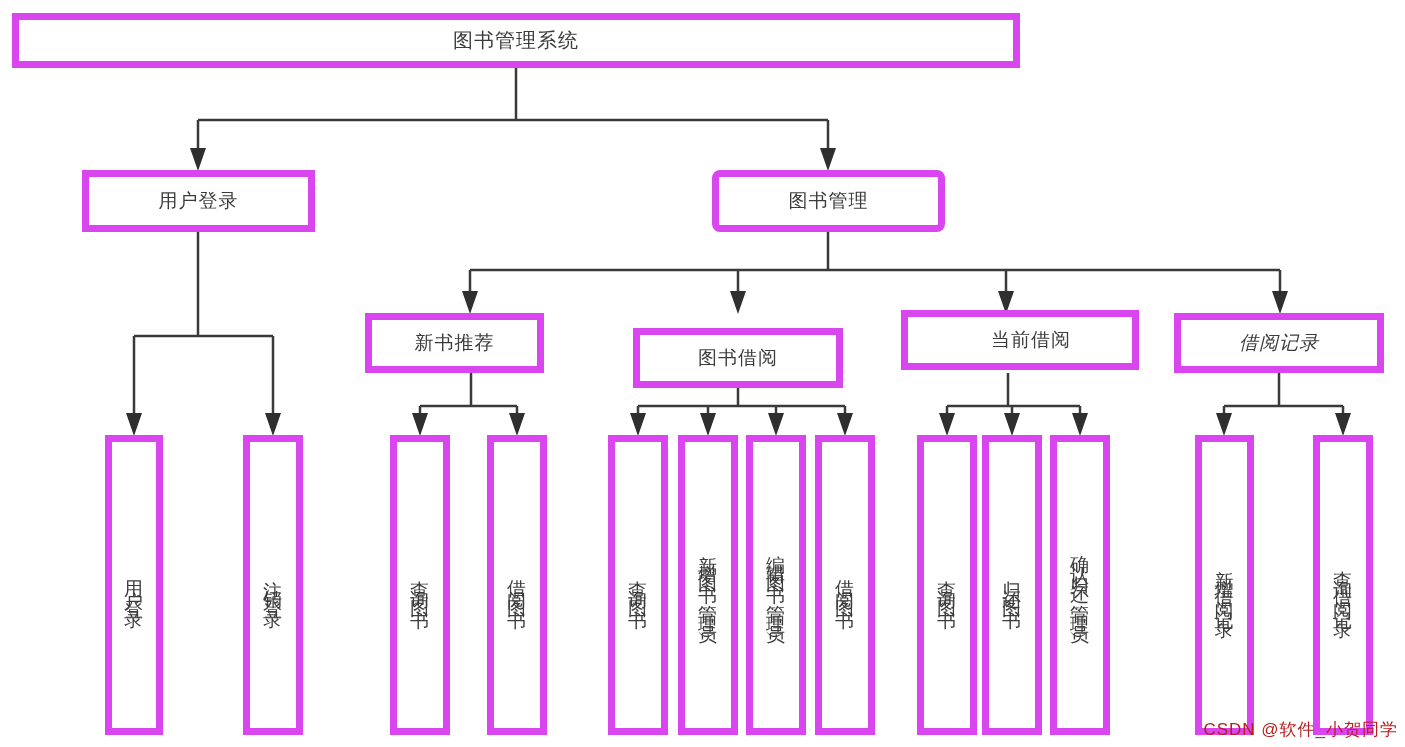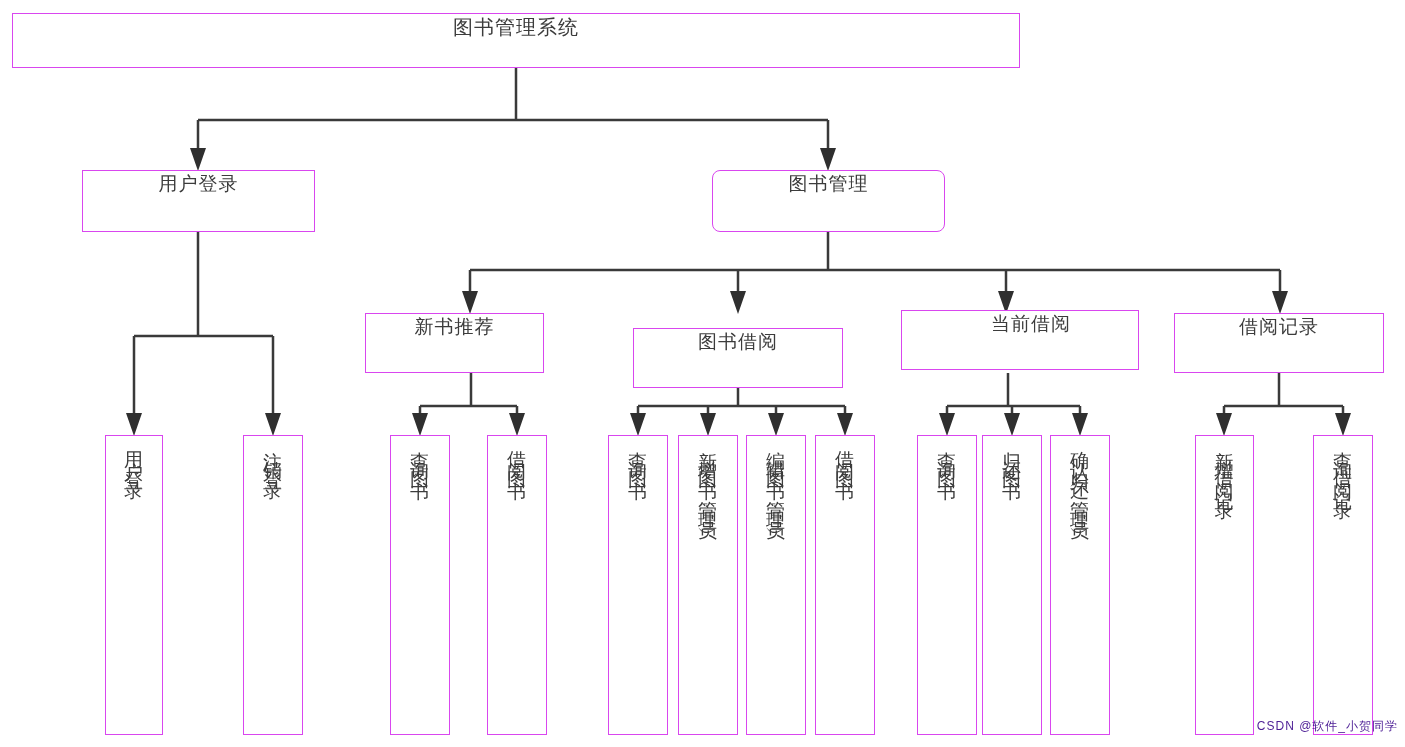--- a/index.html
+++ b/index.html
@@ -13,43 +13,44 @@
     color: #3a3a3a;
   }
   .connectors {
     position: absolute;
     left: 0; top: 0;
     width: 1405px; height: 747px;
   }
   .box {
     position: absolute;
     box-sizing: border-box;
-    border: 1px solid #d946ef;
+    border: 7px solid #d946ef;
     background: #ffffff;
     display: flex;
+    align-items: center;
     justify-content: center;
     font-size: 19px;
     letter-spacing: 1px;
     color: #3c3c3c;
   }
   .box.root { font-size: 20px; }
   .leaf .vtext {
     writing-mode: vertical-rl;
     text-orientation: mixed;
     line-height: 1;
     letter-spacing: 10px;
     font-size: 19px;
     white-space: nowrap;
   }
   .watermark {
     position: absolute;
     right: 7px;
     top: 718px;
-    font-size: 12px;
-    color: #4c1d95;
+    font-size: 17px;
+    color: #b91c1c;
     letter-spacing: 1px;
     white-space: nowrap;
   }
 </style>
 </head>
 <body>
 
 <div class="canvas">
 
   <svg class="connectors" width="1405" height="747" viewBox="0 0 1405 747" xmlns="http://www.w3.org/2000/svg">
@@ -98,21 +99,21 @@
 
   <div class="box" style="left:365px; top:313px; width:179px; height:60px;">
     <span>新书推荐</span>
   </div>
   <div class="box" style="left:633px; top:328px; width:210px; height:60px;">
     <span>图书借阅</span>
   </div>
   <div class="box" style="left:901px; top:310px; width:238px; height:60px;padding-left:22px;">
     <span>当前借阅</span>
   </div>
-  <div class="box" style="left:1174px; top:313px; width:210px; height:60px;">
+  <div class="box" style="left:1174px; top:313px; width:210px; height:60px;font-style:italic;">
     <span>借阅记录</span>
   </div>
 
   <div class="box leaf" style="left:105px; top:435px; width:58px; height:300px;">
     <span class="vtext">用户登录</span>
   </div>
   <div class="box leaf" style="left:243px; top:435px; width:60px; height:300px;">
     <span class="vtext">注销登录</span>
   </div>
 

